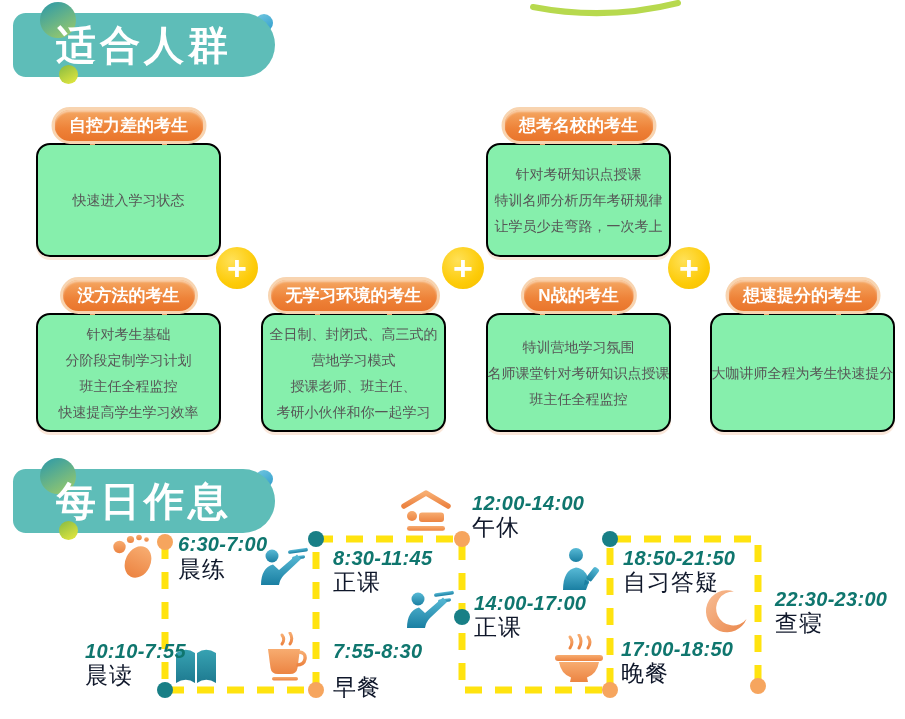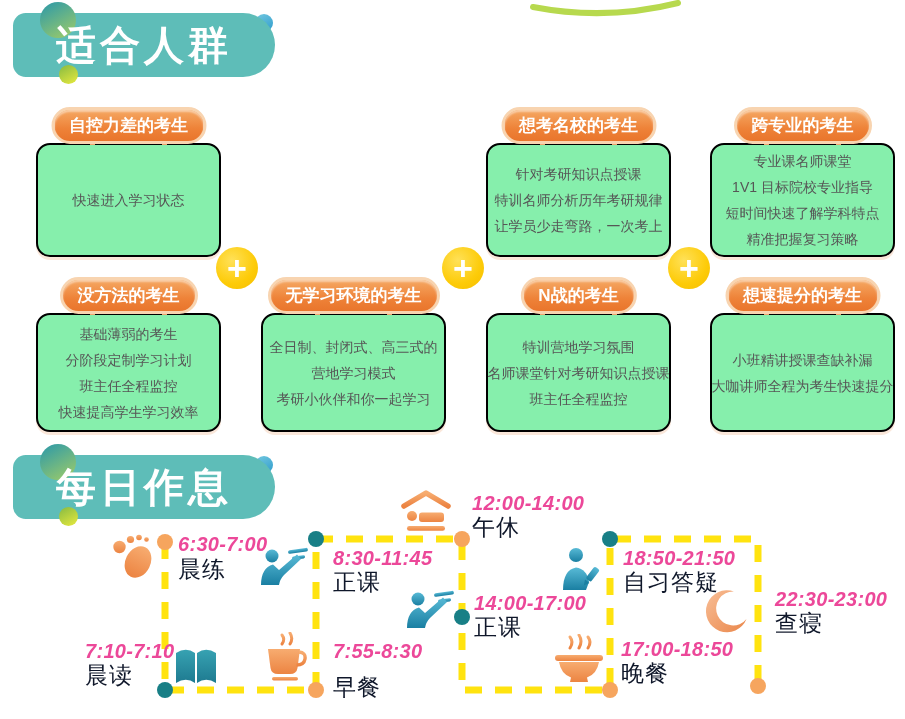--- a/index.html
+++ b/index.html
@@ -28,21 +28,21 @@
   .card-body{height:100%;display:flex;flex-direction:column;align-items:center;justify-content:center;}
   .cline{font-size:14px;line-height:26px;color:#565656;white-space:nowrap;}
 
   .plus{position:absolute;width:42px;height:42px;border-radius:50%;
     background:radial-gradient(circle at 38% 32%,#FFE158 0%,#FDCB08 60%,#F5BD00 100%);
     color:#fff;display:flex;align-items:center;justify-content:center;
     font-size:34px;font-weight:700;z-index:2;line-height:1;}
 
   
   .sched-time{position:absolute;font-style:italic;font-weight:700;font-size:20px;line-height:22px;
-    color:#ec4899;letter-spacing:.3px;white-space:nowrap;}
+    color:#0f766e;letter-spacing:.3px;white-space:nowrap;}
   .sched-label{position:absolute;font-size:23px;line-height:20px;color:#0f172a;letter-spacing:1px;white-space:nowrap;}
   .icn{position:absolute;}
   #overlay{position:absolute;left:0;top:0;width:905px;height:719px;pointer-events:none;}
 </style>
 </head>
 <body>
 
 <div id="page">
 
   <svg width="0" height="0" style="position:absolute" aria-hidden="true">
@@ -85,84 +85,73 @@
   <div class="card" style="left:486px;top:143px;height:110px">
     <span class="post p-l"></span>
       <span class="post p-r"></span>
     <div class="pill">想考名校的考生</div>
     <div class="card-body">
       <div class="cline">针对考研知识点授课</div>
       <div class="cline">特训名师分析历年考研规律</div>
       <div class="cline">让学员少走弯路，一次考上</div>
     </div>
   </div>
-  <div class="card" style="left:710px;top:143px;height:110px">
-    <span class="post p-l"></span>
-      <span class="post p-r"></span>
-    <div class="pill">跨专业的考生</div>
-    <div class="card-body">
-      <div class="cline">专业课名师课堂</div>
-      <div class="cline">1V1 目标院校专业指导</div>
-      <div class="cline">短时间快速了解学科特点</div>
-      <div class="cline">精准把握复习策略</div>
-    </div>
-  </div>
 
   <div class="plus" style="left:216px;top:247px">
       <span>+</span>
     </div>
   <div class="plus" style="left:442px;top:247px">
       <span>+</span>
     </div>
   <div class="plus" style="left:668px;top:247px">
       <span>+</span>
     </div>
 
   <div class="card" style="left:36px;top:313px;height:115px">
     <span class="post p-l"></span>
       <span class="post p-r"></span>
     <div class="pill">没方法的考生</div>
     <div class="card-body">
-      <div class="cline">基础薄弱的考生</div>
+      <div class="cline">针对考生基础</div>
       <div class="cline">分阶段定制学习计划</div>
       <div class="cline">班主任全程监控</div>
       <div class="cline">快速提高学生学习效率</div>
     </div>
   </div>
   <div class="card" style="left:261px;top:313px;height:115px">
     <span class="post p-l"></span>
       <span class="post p-r"></span>
     <div class="pill">无学习环境的考生</div>
     <div class="card-body">
       <div class="cline">全日制、封闭式、高三式的</div>
       <div class="cline">营地学习模式</div>
+      <div class="cline">授课老师、班主任、</div>
       <div class="cline">考研小伙伴和你一起学习</div>
     </div>
   </div>
   <div class="card" style="left:486px;top:313px;height:115px">
     <span class="post p-l"></span>
       <span class="post p-r"></span>
     <div class="pill">N战的考生</div>
     <div class="card-body">
       <div class="cline">特训营地学习氛围</div>
       <div class="cline">名师课堂针对考研知识点授课</div>
       <div class="cline">班主任全程监控</div>
     </div>
   </div>
   <div class="card" style="left:710px;top:313px;height:115px">
     <span class="post p-l"></span>
       <span class="post p-r"></span>
     <div class="pill">想速提分的考生</div>
     <div class="card-body">
-      <div class="cline">小班精讲授课查缺补漏</div>
       <div class="cline">大咖讲师全程为考生快速提分</div>
     </div>
   </div>
 
-  <div class="banner" style="top:455px">
+  <div class="banner" style="top:469px">
     <span class="circle c-blue"></span>
     <div class="banner-bg"></div>
     <span class="circle c-big"></span>
     <span class="circle c-yellow"></span>
     <h2 class="banner-title">每日作息</h2>
   </div>
 
   <svg id="overlay">
     <path d="M533,7 Q606,21 678,3" fill="none" stroke="#B7D94E" stroke-width="6" stroke-linecap="round"></path>
     <path d="M165,542 L165,690 L316,690 L316,539 L462,539 L462,690 L610,690 L610,539 L758,539 L758,686" fill="none" stroke="#FFE30F" stroke-width="7" stroke-dasharray="17 13"></path>
@@ -227,21 +216,21 @@
       <rect x="28" y="20" width="6.5" height="15" rx="2" fill="url(#gblue)"></rect>
       <path d="M28.5,36.5 L34,36.5 L31.2,42 Z" fill="#1B80A2"></path>
     </g>
   </svg>
   <svg class="icn" style="left:702px;top:589px" width="46" height="46" viewBox="0 0 46 46">
     <path fill="url(#gmoon)" d="M32,2.5 A21,21 0 1,0 44.5,30 A17,17 0 1,1 32,2.5 Z"></path>
   </svg>
 
   <div class="sched-time" style="left:178px;top:533px">6:30-7:00</div>
   <div class="sched-label" style="left:178px;top:559px">晨练</div>
-  <div class="sched-time" style="left:85px;top:640px">7:10-7:10</div>
+  <div class="sched-time" style="left:85px;top:640px">10:10-7:55</div>
   <div class="sched-label" style="left:85px;top:665px">晨读</div>
   <div class="sched-time" style="left:333px;top:640px">7:55-8:30</div>
   <div class="sched-label" style="left:333px;top:677px">早餐</div>
   <div class="sched-time" style="left:333px;top:547px">8:30-11:45</div>
   <div class="sched-label" style="left:333px;top:572px">正课</div>
   <div class="sched-time" style="left:472px;top:492px">12:00-14:00</div>
   <div class="sched-label" style="left:472px;top:517px">午休</div>
   <div class="sched-time" style="left:474px;top:592px">14:00-17:00</div>
   <div class="sched-label" style="left:474px;top:617px">正课</div>
   <div class="sched-time" style="left:621px;top:638px">17:00-18:50</div>

